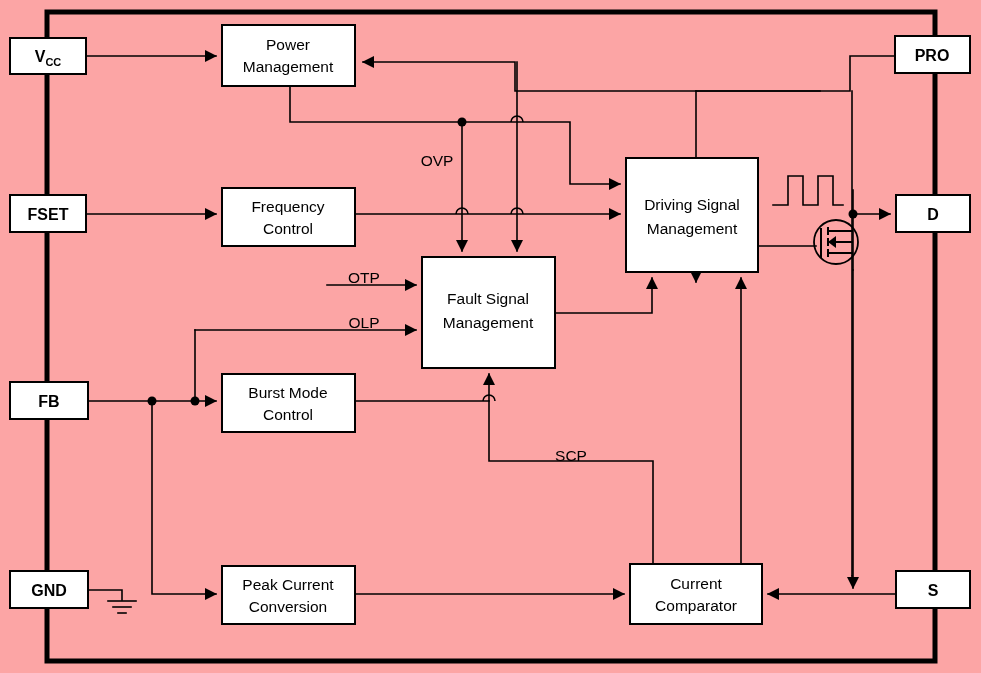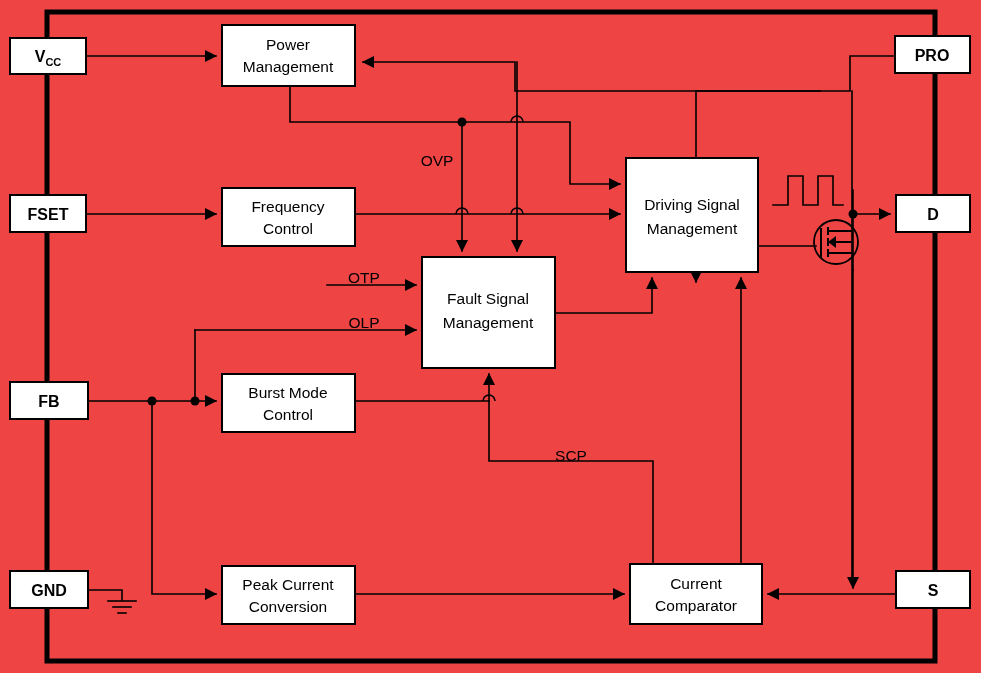--- a/index.html
+++ b/index.html
@@ -1,17 +1,17 @@
 <!DOCTYPE html>
 <html><head>
 <meta charset="utf-8">
 <style>
   html,body{margin:0;padding:0;background:#ffffff;}
   body{font-family:"Liberation Sans",sans-serif;}
-  #root{position:relative;width:981px;height:673px;background:#ef4444;overflow:hidden;}
+  #root{position:relative;width:981px;height:673px;background:#fca5a5;overflow:hidden;}
   svg#diagram{position:absolute;left:0;top:0;width:981px;height:673px;}
   .blk-label{font-family:"Liberation Sans",sans-serif;font-size:15.5px;fill:#000;text-anchor:middle;}
   .pin-label{font-family:"Liberation Sans",sans-serif;font-size:16px;font-weight:bold;fill:#000;text-anchor:middle;}
   .sig-label{font-family:"Liberation Sans",sans-serif;font-size:15.5px;fill:#000;text-anchor:middle;}
   .sub{font-size:11px;font-weight:bold;}
   .boxrect{fill:#ffffff;stroke:#000000;stroke-width:2;}
   .pinrect{fill:#ffffff;stroke:#000000;stroke-width:2;}
   .wire{stroke:#000000;stroke-width:1.6;fill:none;stroke-linecap:square;}
   .busline{stroke:#000000;stroke-width:5;fill:none;}
   .thinline{stroke:#000000;stroke-width:1.6;fill:none;}

